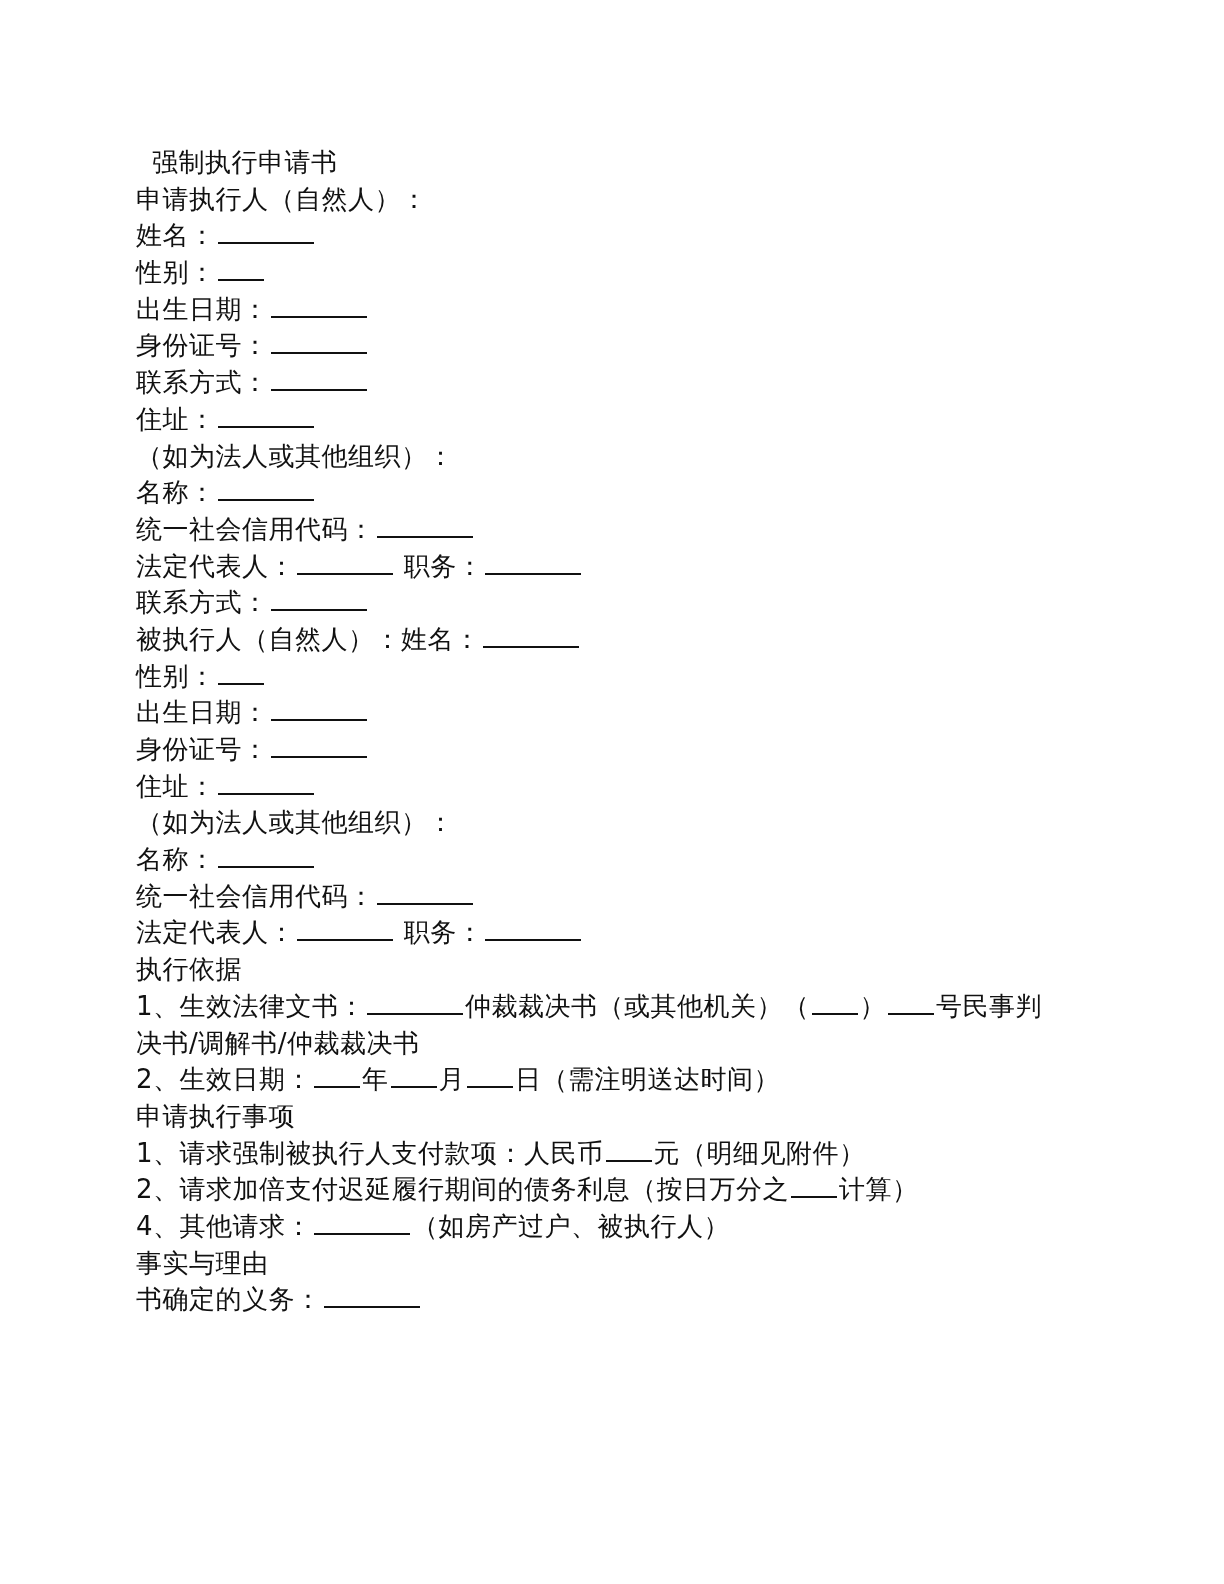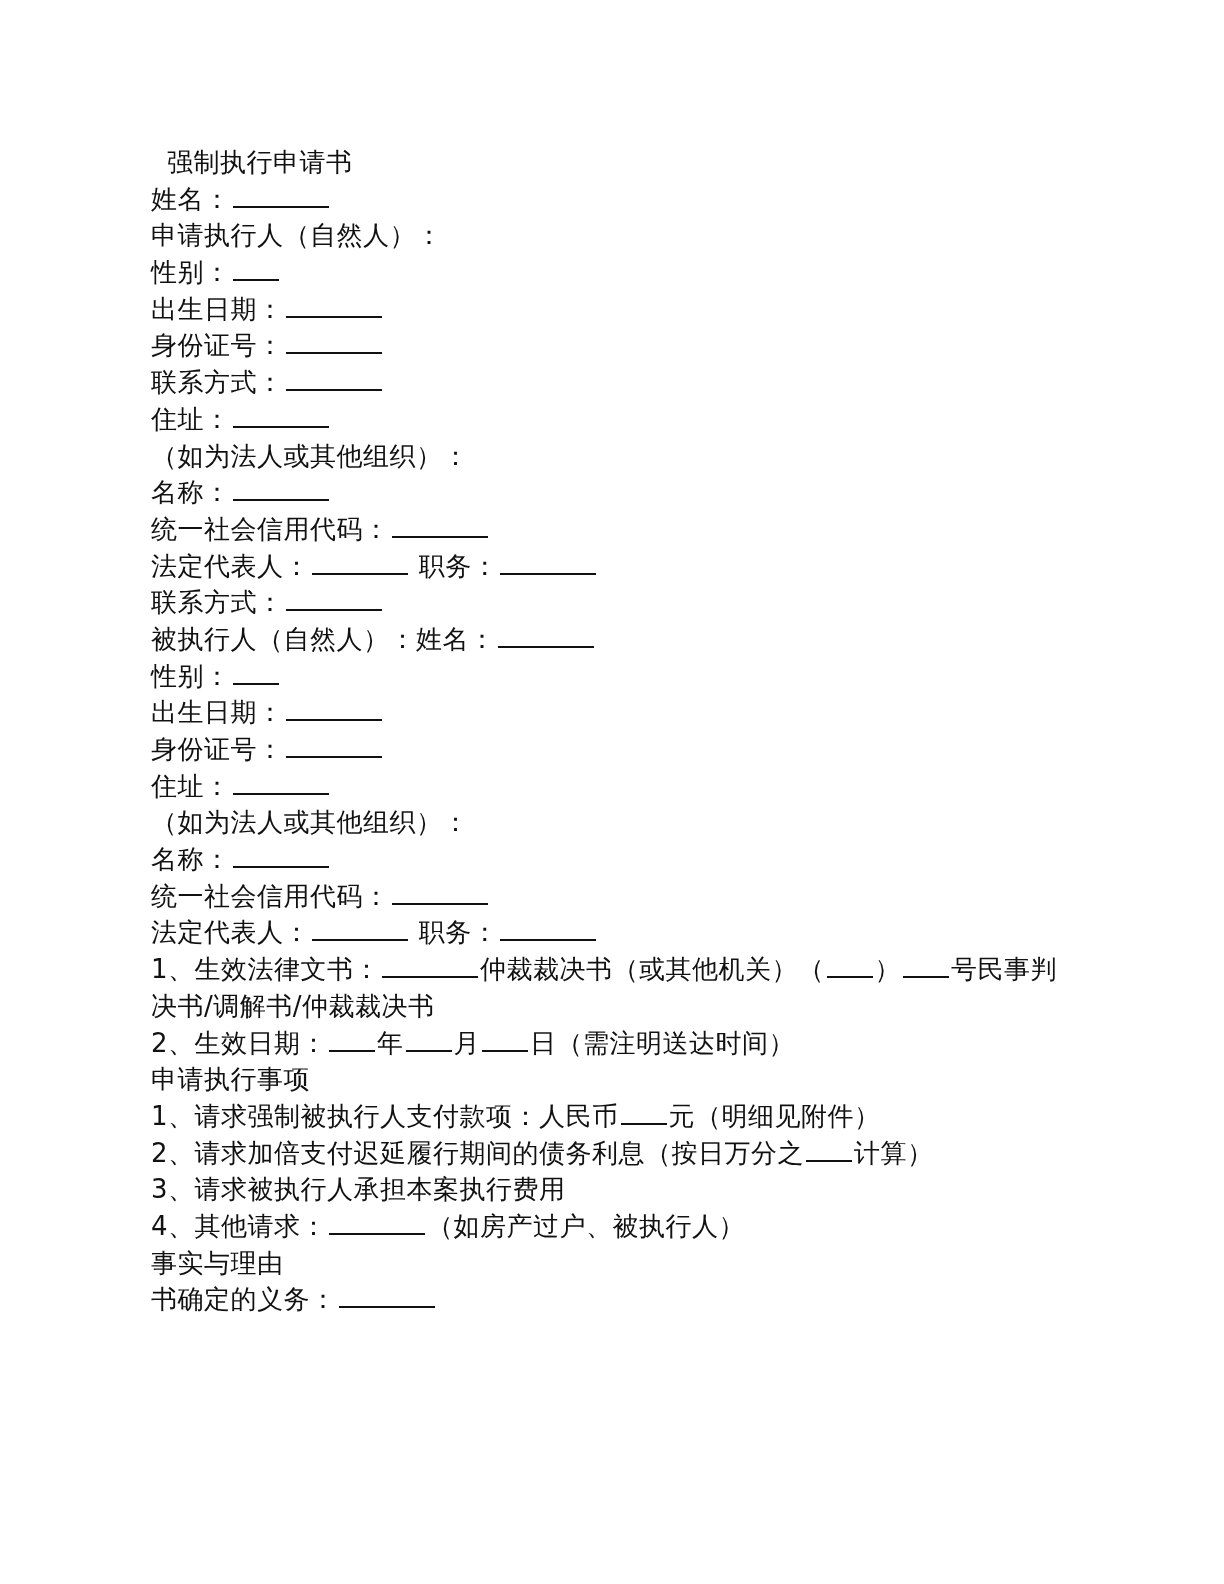--- a/index.html
+++ b/index.html
@@ -1,55 +1,55 @@
 <!DOCTYPE html>
 <html><head>
 <meta charset="utf-8">
 <style>
   html, body { margin:0; padding:0; background:#ffffff; }
   body { width:1224px; height:1584px; position:relative; overflow:hidden;
          font-family: "DejaVu Sans", "Liberation Sans", sans-serif; color:#111111; }
-  .page { position:absolute; left:151px; top:144px; width:940px; }
+  .page { position:absolute; left:136px; top:144px; width:940px; }
   .line { font-size:26px; line-height:36.7px; height:36.7px; white-space:nowrap; letter-spacing:0.5px; }
   .title { padding-left:16px; }
   .blank { display:inline-block; border-bottom:2px solid #111; height:24px; vertical-align:baseline; margin:0 2px; }
   .w8 { width:96px; }
   .w4 { width:46px; }
 </style>
 </head>
 <body>
 
 <div class="page">
   <div class="line title">强制执行申请书</div>
   <div id="lines">
+      <div class="line"><span>申请执行人（自然人）：</span></div>
       <div class="line"><span>姓名：</span><span class="blank w8"></span></div>
-      <div class="line"><span>申请执行人（自然人）：</span></div>
       <div class="line"><span>性别：</span><span class="blank w4"></span></div>
       <div class="line"><span>出生日期：</span><span class="blank w8"></span></div>
       <div class="line"><span>身份证号：</span><span class="blank w8"></span></div>
       <div class="line"><span>联系方式：</span><span class="blank w8"></span></div>
       <div class="line"><span>住址：</span><span class="blank w8"></span></div>
       <div class="line"><span>（如为法人或其他组织）：</span></div>
       <div class="line"><span>名称：</span><span class="blank w8"></span></div>
       <div class="line"><span>统一社会信用代码：</span><span class="blank w8"></span></div>
       <div class="line"><span>法定代表人：</span><span class="blank w8"></span><span> 职务：</span><span class="blank w8"></span></div>
       <div class="line"><span>联系方式：</span><span class="blank w8"></span></div>
       <div class="line"><span>被执行人（自然人）：姓名：</span><span class="blank w8"></span></div>
       <div class="line"><span>性别：</span><span class="blank w4"></span></div>
       <div class="line"><span>出生日期：</span><span class="blank w8"></span></div>
       <div class="line"><span>身份证号：</span><span class="blank w8"></span></div>
       <div class="line"><span>住址：</span><span class="blank w8"></span></div>
       <div class="line"><span>（如为法人或其他组织）：</span></div>
       <div class="line"><span>名称：</span><span class="blank w8"></span></div>
       <div class="line"><span>统一社会信用代码：</span><span class="blank w8"></span></div>
       <div class="line"><span>法定代表人：</span><span class="blank w8"></span><span> 职务：</span><span class="blank w8"></span></div>
+      <div class="line"><span>执行依据</span></div>
       <div class="line"><span>1、生效法律文书：</span><span class="blank w8"></span><span>仲裁裁决书（或其他机关）（</span><span class="blank w4"></span><span>）</span><span class="blank w4"></span><span>号民事判</span></div>
       <div class="line"><span>决书/调解书/仲裁裁决书</span></div>
       <div class="line"><span>2、生效日期：</span><span class="blank w4"></span><span>年</span><span class="blank w4"></span><span>月</span><span class="blank w4"></span><span>日（需注明送达时间）</span></div>
       <div class="line"><span>申请执行事项</span></div>
       <div class="line"><span>1、请求强制被执行人支付款项：人民币</span><span class="blank w4"></span><span>元（明细见附件）</span></div>
       <div class="line"><span>2、请求加倍支付迟延履行期间的债务利息（按日万分之</span><span class="blank w4"></span><span>计算）</span></div>
-      <div class="line"><span>3、请求被执行人承担本案执行费用</span></div>
       <div class="line"><span>4、其他请求：</span><span class="blank w8"></span><span>（如房产过户、被执行人）</span></div>
       <div class="line"><span>事实与理由</span></div>
       <div class="line"><span>书确定的义务：</span><span class="blank w8"></span></div>
     </div>
 </div>
 
 </body></html>

